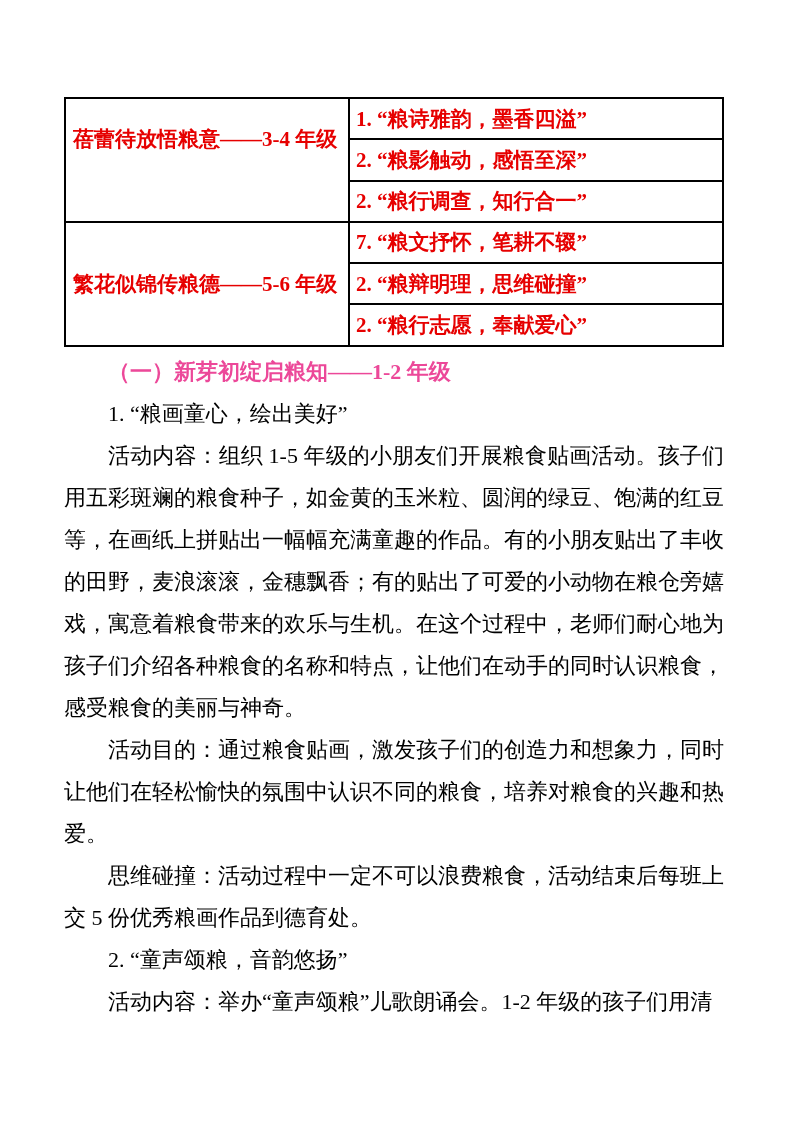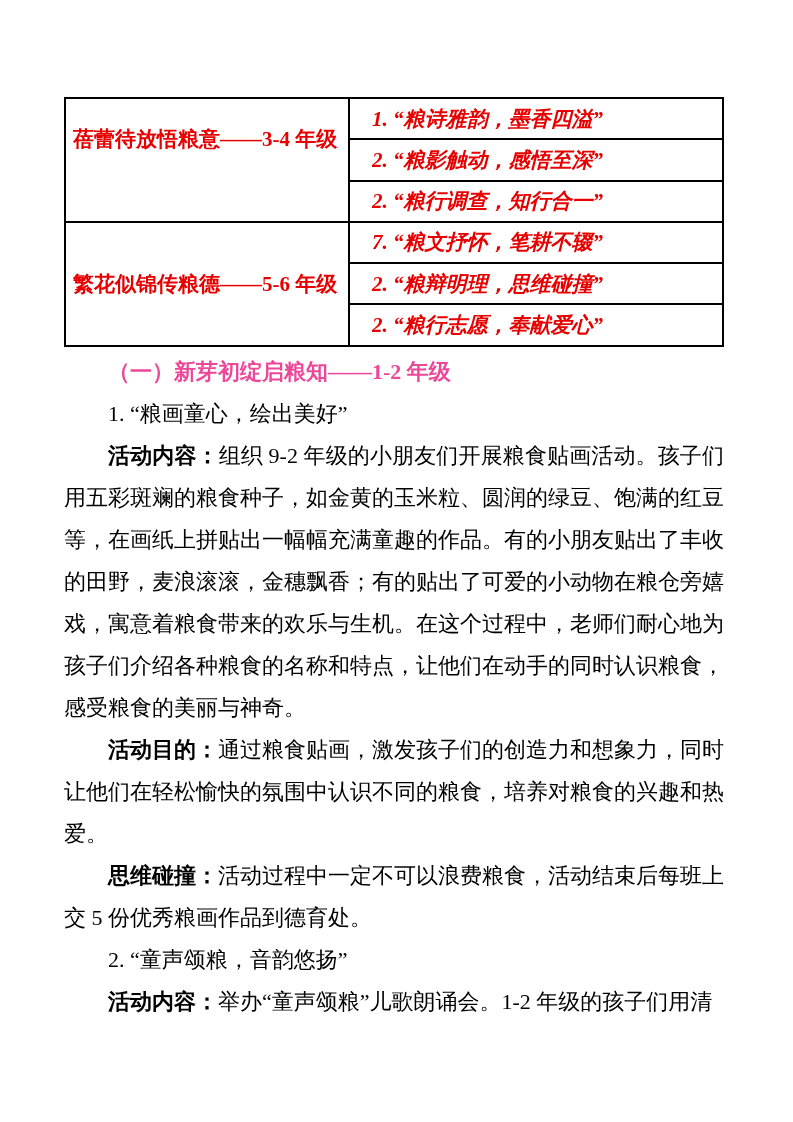--- a/index.html
+++ b/index.html
@@ -49,23 +49,22 @@
     width: 284px;
     padding-left: 7px;
     vertical-align: middle;
   }
   td.group-title.high {
     vertical-align: top;
     padding-top: 27px;
     border-radius: 12px;
   }
   td.item-cell {
-    padding-left: 22px;
+    padding-left: 6px;
     vertical-align: middle;
-    font-style: italic;
   }
   
   .doc-body {
     margin-top: 4px;
     width: 660px;
   }
   .doc-body p {
     margin: 0;
     font-size: 22px;
     line-height: 42px;
@@ -75,21 +74,21 @@
   p.section-heading {
     color: #ec4899;
     font-weight: bold;
     text-align: left;
   }
   p.activity-title {
     font-weight: normal;
     text-align: left;
   }
   .para-label {
-    font-weight: bold;
+    font-weight: normal;
   }
 </style>
 </head>
 <body>
 
 <div class="page">
   <div class="content">
 
     <table class="plan-table">
       <colgroup>
@@ -119,21 +118,21 @@
         </tr>
       </tbody>
     </table>
 
     <div class="doc-body">
 
       <p class="section-heading">（一）新芽初绽启粮知——1-2 年级</p>
 
       <p class="activity-title">1. “粮画童心，绘出美好”</p>
 
-      <p class="para"><span class="para-label">活动内容：</span><span>组织 9-2 年级的小朋友们开展粮食贴画活动。孩子们用五彩斑斓的粮食种子，如金黄的玉米粒、圆润的绿豆、饱满的红豆等，在画纸上拼贴出一幅幅充满童趣的作品。有的小朋友贴出了丰收的田野，麦浪滚滚，金穗飘香；有的贴出了可爱的小动物在粮仓旁嬉戏，寓意着粮食带来的欢乐与生机。在这个过程中，老师们耐心地为孩子们介绍各种粮食的名称和特点，让他们在动手的同时认识粮食，感受粮食的美丽与神奇。</span></p>
+      <p class="para"><span class="para-label">活动内容：</span><span>组织 1-5 年级的小朋友们开展粮食贴画活动。孩子们用五彩斑斓的粮食种子，如金黄的玉米粒、圆润的绿豆、饱满的红豆等，在画纸上拼贴出一幅幅充满童趣的作品。有的小朋友贴出了丰收的田野，麦浪滚滚，金穗飘香；有的贴出了可爱的小动物在粮仓旁嬉戏，寓意着粮食带来的欢乐与生机。在这个过程中，老师们耐心地为孩子们介绍各种粮食的名称和特点，让他们在动手的同时认识粮食，感受粮食的美丽与神奇。</span></p>
 
       <p class="para"><span class="para-label">活动目的：</span><span>通过粮食贴画，激发孩子们的创造力和想象力，同时让他们在轻松愉快的氛围中认识不同的粮食，培养对粮食的兴趣和热爱。</span></p>
 
       <p class="para"><span class="para-label">思维碰撞：</span><span>活动过程中一定不可以浪费粮食，活动结束后每班上交 5 份优秀粮画作品到德育处。</span></p>
 
       <p class="activity-title">2. “童声颂粮，音韵悠扬”</p>
 
       <p class="para"><span class="para-label">活动内容：</span><span>举办“童声颂粮”儿歌朗诵会。1-2 年级的孩子们用清</span></p>
 
     </div>

